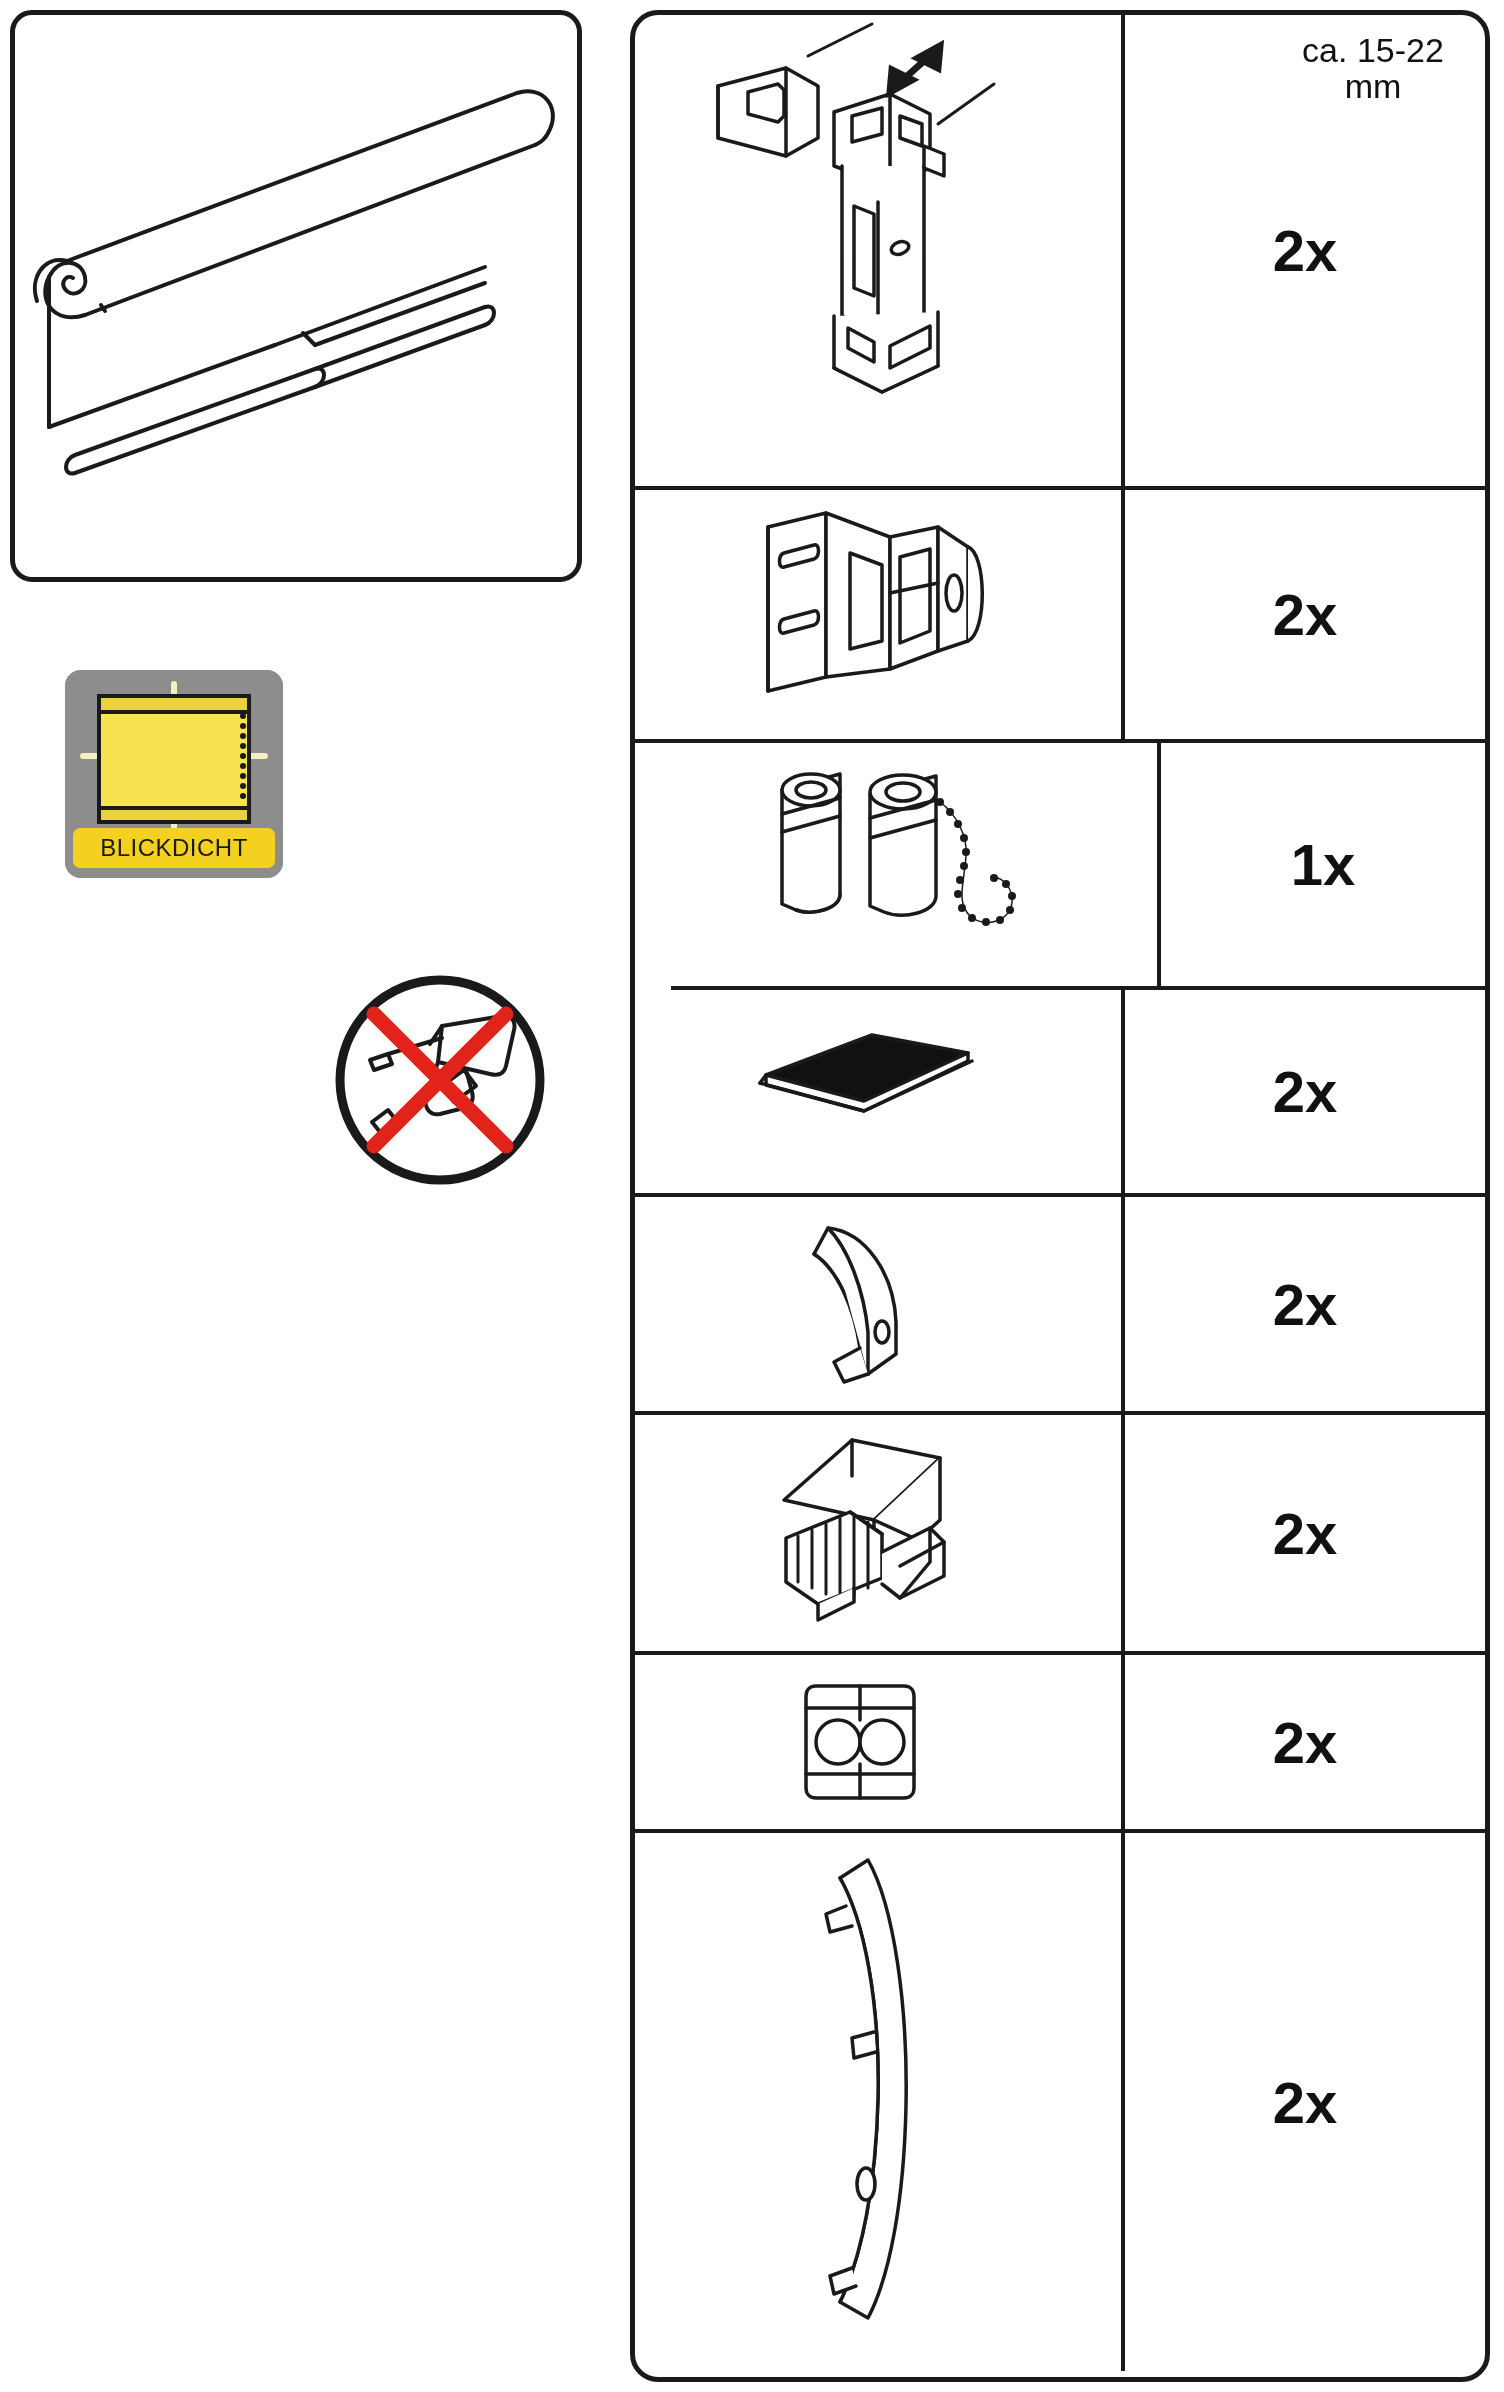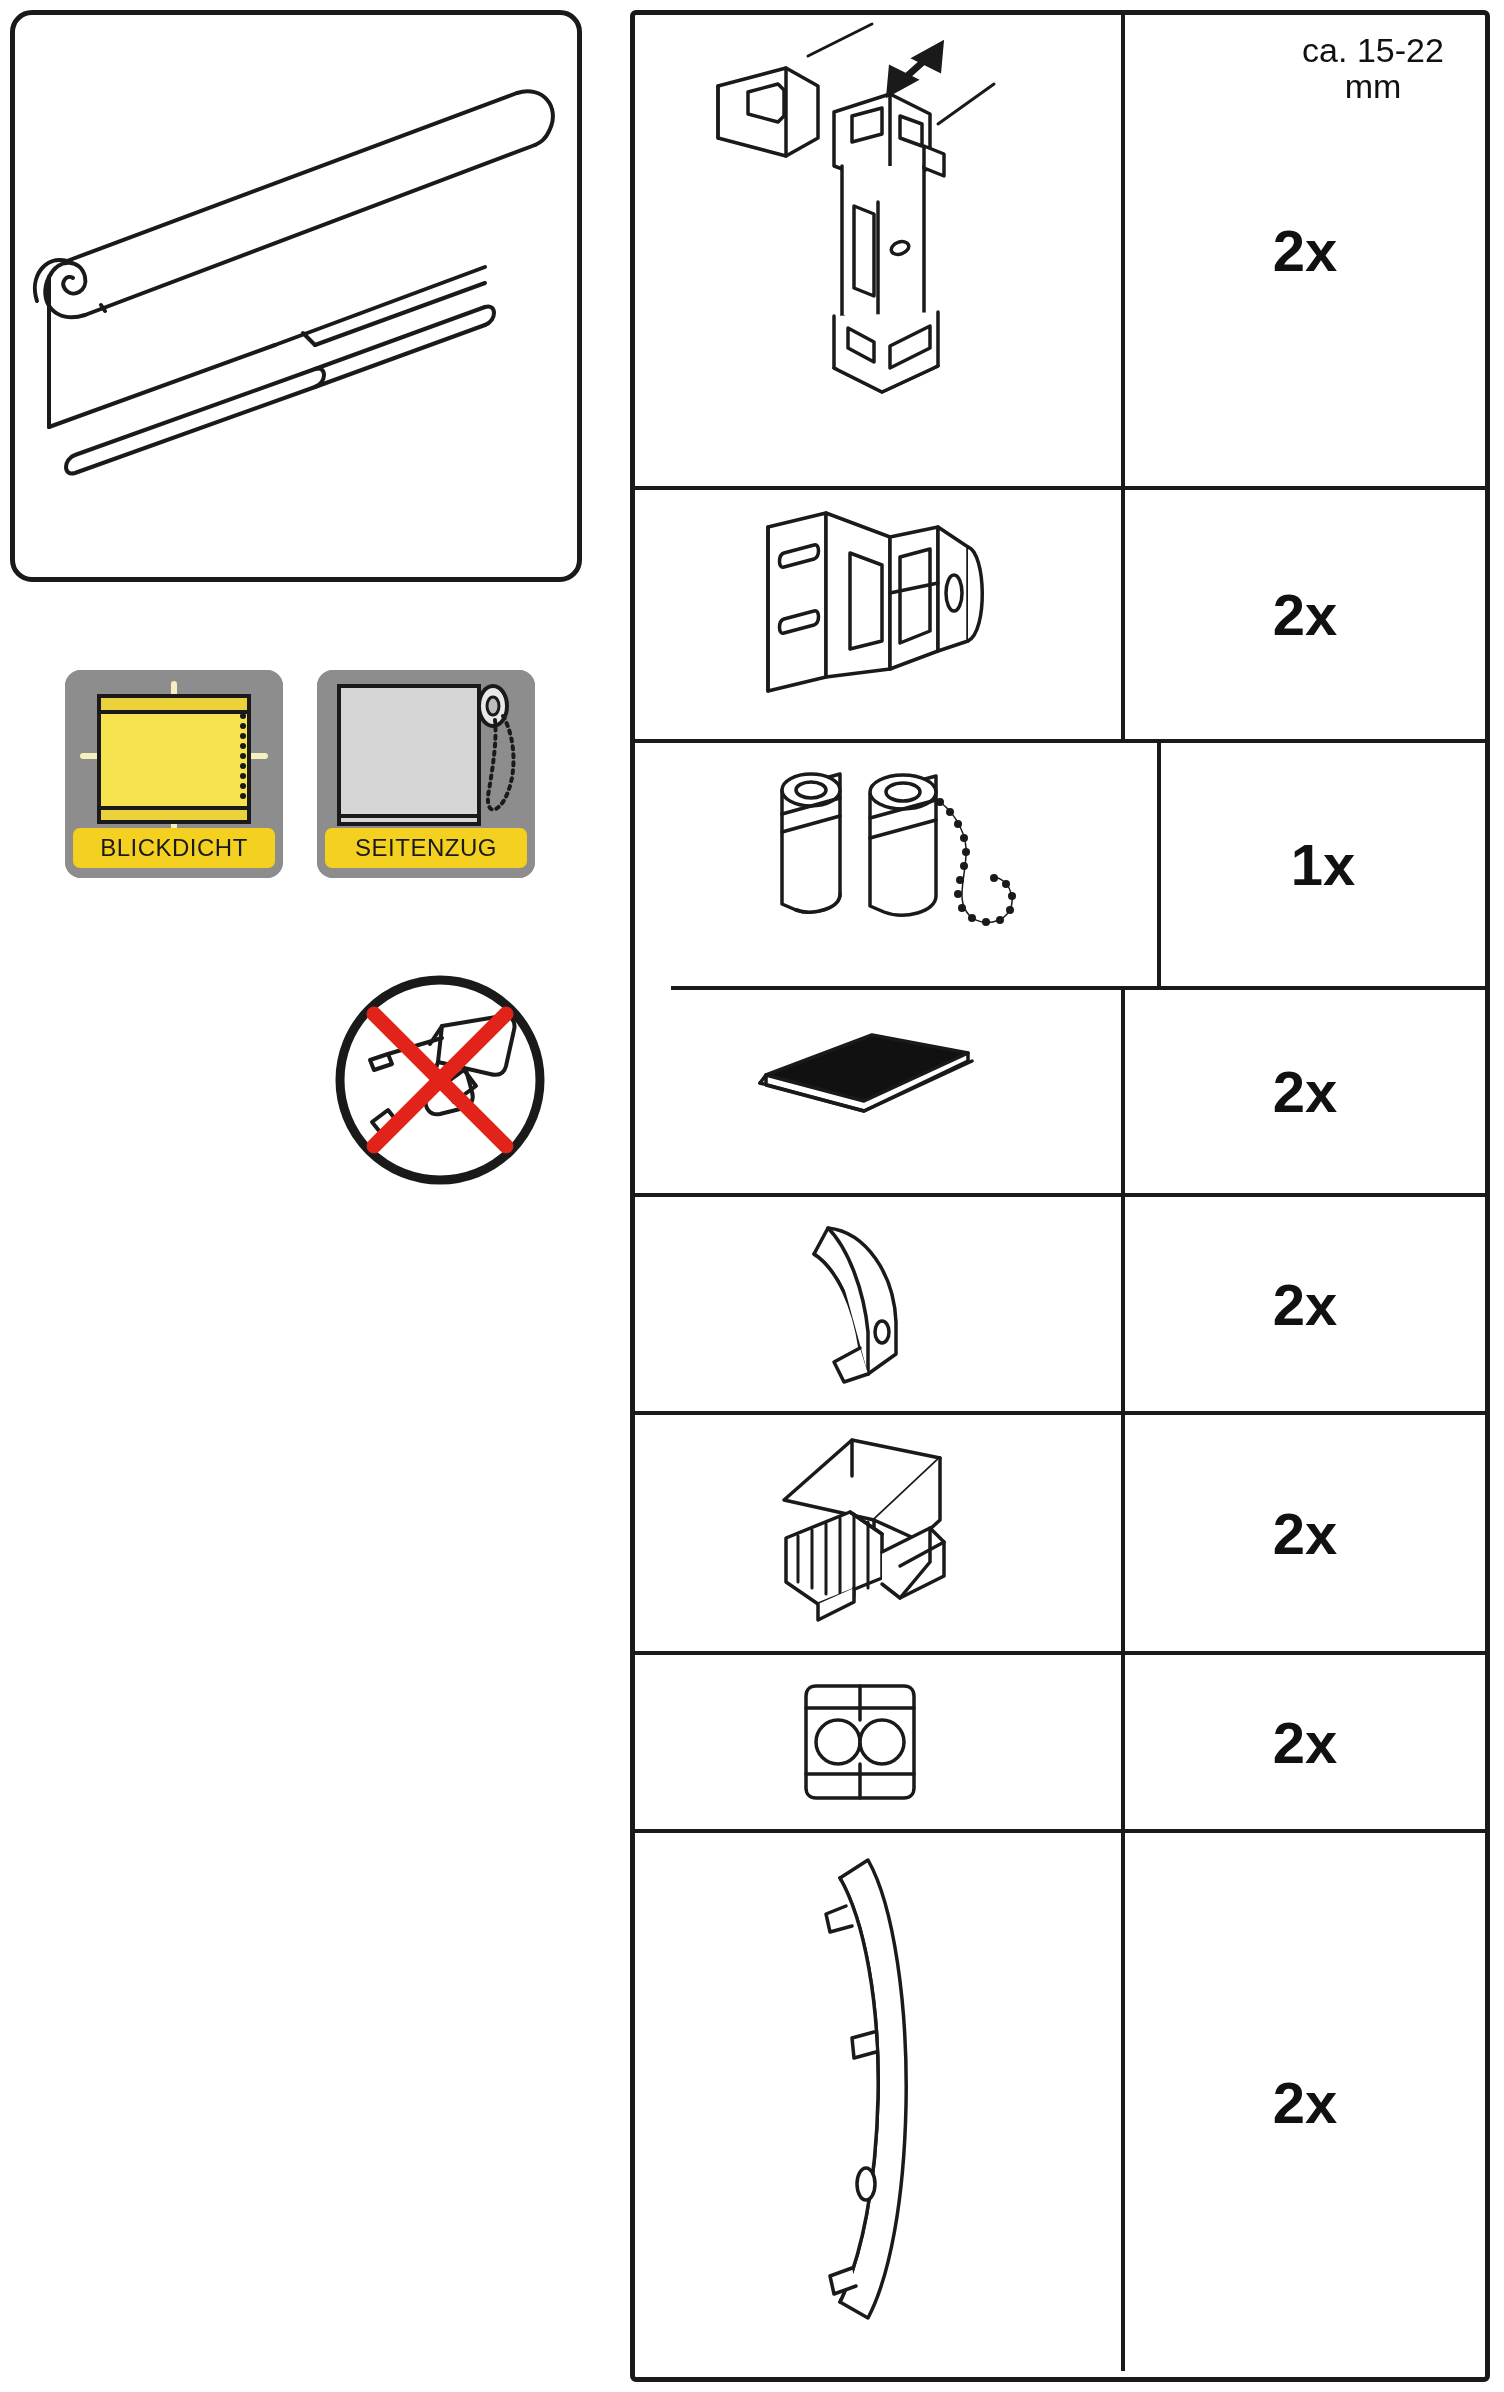--- a/index.html
+++ b/index.html
@@ -92,21 +92,21 @@
   }
 
   
   #parts-table {
     position: absolute;
     left: 630px;
     top: 10px;
     width: 860px;
     height: 2372px;
     border: 5px solid #1a1a1a;
-    border-radius: 6px;
+    border-radius: 28px;
     box-sizing: border-box;
     background: #ffffff;
     overflow: hidden;
   }
   .parts-row {
     position: relative;
     display: flex;
     border-bottom: 4px solid #1a1a1a;
     box-sizing: border-box;
   }
@@ -208,34 +208,20 @@
           <circle cx="178" cy="86" r="3"></circle>
             <circle cx="178" cy="96" r="3"></circle>
           <circle cx="178" cy="106" r="3"></circle>
             <circle cx="178" cy="116" r="3"></circle>
           <circle cx="178" cy="126" r="3"></circle>
         </g>
       </svg>
       <div class="badge-label">BLICKDICHT</div>
     </div>
 
-    <div class="badge second">
-      <svg class="badge-art" width="218" height="208" viewBox="0 0 218 208">
-        <rect x="0" y="0" width="218" height="208" fill="#8d8d8d"></rect>
-
-        <rect x="22" y="16" width="140" height="138" fill="#d6d6d6" stroke="#1a1a1a" stroke-width="4"></rect>
-        <line x1="22" y1="146" x2="162" y2="146" stroke="#1a1a1a" stroke-width="4"></line>
-
-        <ellipse cx="176" cy="36" rx="14" ry="20" fill="#e8e8e8" stroke="#1a1a1a" stroke-width="4"></ellipse>
-        <ellipse cx="176" cy="36" rx="6" ry="9" fill="#bdbdbd" stroke="#1a1a1a" stroke-width="3"></ellipse>
-
-        <path d="M186 46 C 200 70, 200 110, 186 132 C 176 146, 168 140, 172 120 C 176 96, 180 70, 178 50" fill="none" stroke="#1a1a1a" stroke-width="4" stroke-dasharray="3 5" stroke-linecap="round"></path>
-      </svg>
-      <div class="badge-label">SEITENZUG</div>
-    </div>
 
   </div>
 
   <div id="no-drill">
     <svg width="220" height="220" viewBox="0 0 220 220">
       <circle cx="110" cy="110" r="100" fill="#ffffff" stroke="#1a1a1a" stroke-width="9"></circle>
       <g fill="none" stroke="#1a1a1a" stroke-width="4" stroke-linejoin="round" stroke-linecap="round">
 
         <path d="M112 56 L172 46 C 182 45, 186 52, 184 60 L176 96 C 174 104, 168 106, 160 104 L108 92 Z"></path>
         <path d="M108 92 L96 128 C 94 138, 100 146, 110 144 L134 138 C 142 136, 144 128, 142 122 L136 100"></path>

